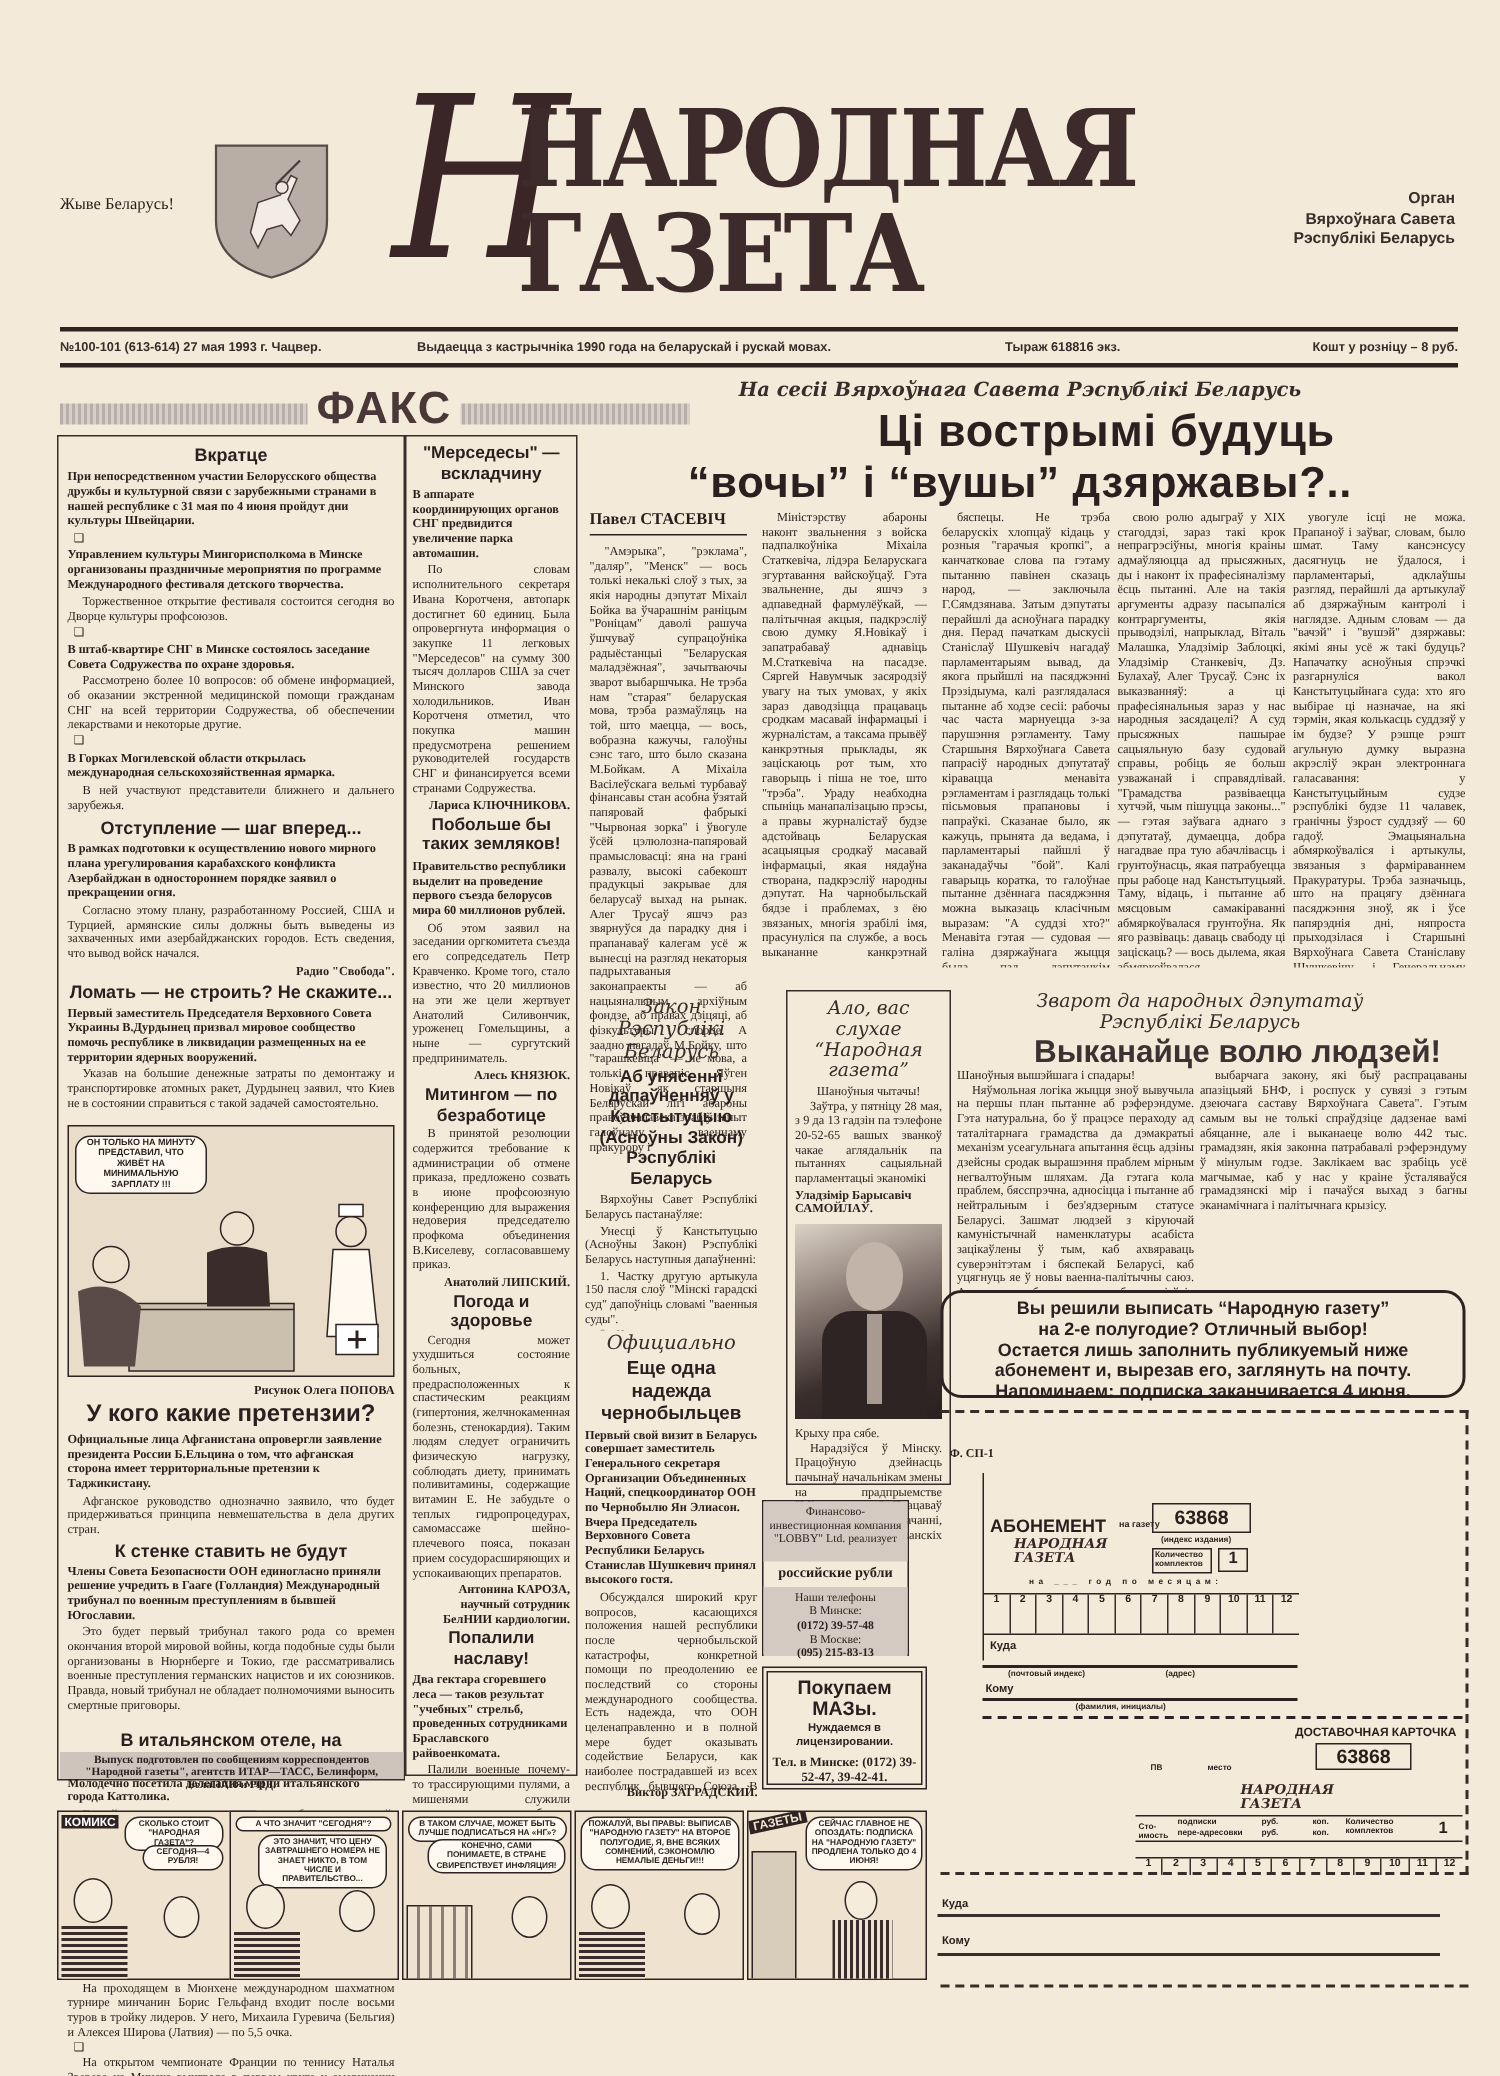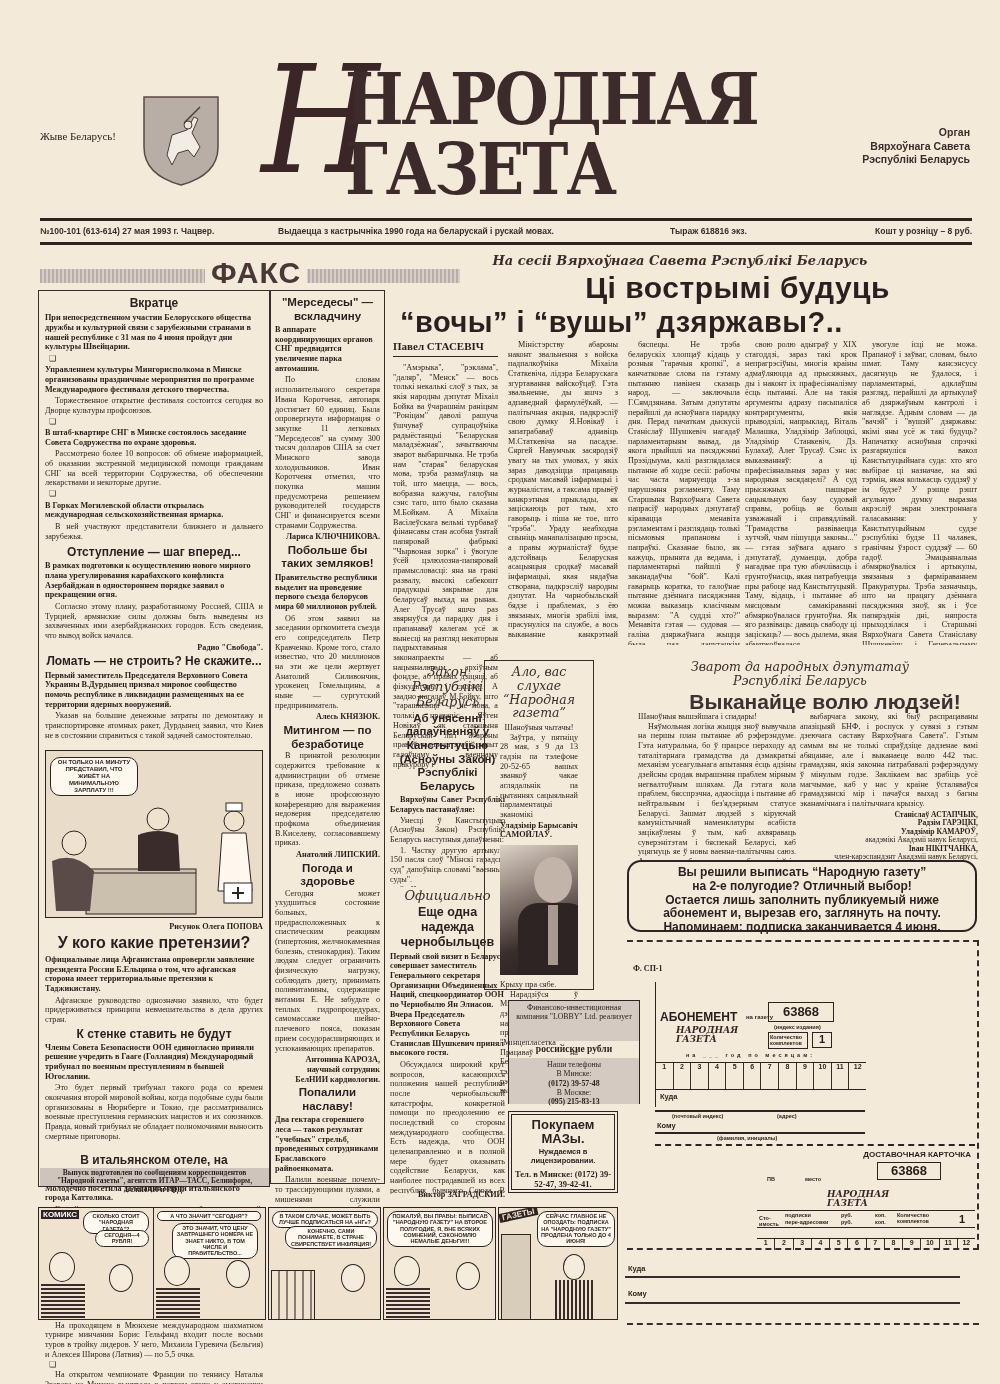--- a/index.html
+++ b/index.html
@@ -138,21 +138,21 @@
   <div class="p">Сегодня может ухудшиться состояние больных, предрасположенных к спастическим реакциям (гипертония, желчнокаменная болезнь, стенокардия). Таким людям следует ограничить физическую нагрузку, соблюдать диету, принимать поливитамины, содержащие витамин Е. Не забудьте о теплых гидропроцедурах, самомассаже шейно-плечевого пояса, показан прием сосудорасширяющих и успокаивающих препаратов.</div>
   <div class="sig">Антонина КАРОЗА, научный сотрудник БелНИИ кардиологии.</div>
   <div class="hb" style="font-size:11.5px">Попалили наславу!</div>
   <div class="lead">Два гектара сгоревшего леса — таков результат "учебных" стрельб, проведенных сотрудниками Браславского райвоенкомата.</div>
   <div class="p">Палили военные почему-то трассирующими пулями, а мишенями служили консервные банки. Участники "маневров" не приняли элементарных противопожарных мер, а когда ельник занялся, не пустили в зону оцепления работников лесной охраны.</div>
 
 </div>
 
 <div class="abs cap" style="left:480px;top:253px;width:400px;font-size:13px;font-weight:bold">На сесіі Вярхоўнага Савета Рэспублікі Беларусь</div>
 <div class="abs hb" style="left:470px;top:270px;width:420px;font-size:30px;letter-spacing:0.5px;text-align:right;padding-left:64px">Ці вострымі будуць</div>
-<div class="abs hb" style="left:400px;top:305px;width:560px;font-size:29px;letter-spacing:0.5px;text-align:left">“вочы” і “вушы” дзяржавы?..</div>
+<div class="abs hb" style="left:400px;top:305px;width:560px;font-size:29px;letter-spacing:0.5px;text-align:center">“вочы” і “вушы” дзяржавы?..</div>
 
 <div class="col" style="left:393px;top:340px;width:105px;height:470px">
   <div style="font-size:11px;font-weight:bold;border-bottom:1.5px solid #2e2322;padding-bottom:3px;margin-bottom:6px">Павел СТАСЕВІЧ</div>
   <div class="p">"Амэрыка", "рэклама", "даляр", "Менск" — вось толькі некалькі слоў з тых, за якія народны дэпутат Міхаіл Бойка ва ўчарашнім раніцым "Роніцам" даволі рашуча ўшчуваў супрацоўніка радыёстанцыі "Беларуская маладзёжная", зачытваючы зварот выбаршчыка. Не трэба нам "старая" беларуская мова, трэба размаўляць на той, што маецца, — вось, вобразна кажучы, галоўны сэнс таго, што было сказана М.Бойкам. А Міхаіла Васілеўскага вельмі турбаваў фінансавы стан асобна ўзятай папяровай фабрыкі "Чырвоная зорка" і ўвогуле ўсёй цэлюлозна-папяровай прамысловасці: яна на грані развалу, высокі сабекошт прадукцыі закрывае для беларусаў выхад на рынак. Алег Трусаў яшчэ раз звярнуўся да парадку дня і прапанаваў калегам усё ж вынесці на разгляд некаторыя падрыхтаваныя законапраекты — аб нацыянальным архіўным фондзе, аб правах дзіцяці, аб фізкультуры і спорце. А заадно нагадаў М.Бойку, што "тарашкевіца" — не мова, а толькі правапіс. Яўген Новікаў як старшыня Беларускай лігі абароны правоў чалавека зрабіў запыт галоўнаму ваеннаму пракурору і</div>
 </div>
 <div class="col" style="left:508px;top:340px;width:110px;height:300px">
   <div class="p">Міністэрству абароны наконт звальнення з войска падпалкоўніка Міхаіла Статкевіча, лідэра Беларускага згуртавання вайскоўцаў. Гэта звальненне, ды яшчэ з адпаведнай фармулёўкай, — палітычная акцыя, падкрэсліў свою думку Я.Новікаў і запатрабаваў аднавіць М.Статкевіча на пасадзе. Сяргей Навумчык засяродзіў увагу на тых умовах, у якіх зараз даводзіцца працаваць сродкам масавай інфармацыі і журналістам, а таксама прывёў канкрэтныя прыклады, як заціскаюць рот тым, хто гаворыць і піша не тое, што "трэба". Ураду неабходна спыніць манапалізацыю прэсы, а правы журналістаў будзе адстойваць Беларуская асацыяцыя сродкаў масавай інфармацыі, якая нядаўна створана, падкрэсліў народны дэпутат. На чарнобыльскай бядзе і праблемах, з ёю звязаных, многія зрабілі імя, прасунуліся па службе, а вось выкананне канкрэтнай праграмы лягло на плечы тых, хто жыве ў забруджанай зоне. Галіна Сямдзянава данесла да парламентарыяў "голас народа" пра дагавор аб калектыўнай</div>
 </div>
 <div class="col" style="left:628px;top:340px;width:112px;height:305px">
   <div class="p">бяспецы. Не трэба беларускіх хлопцаў кідаць у розныя "гарачыя кропкі", а канчатковае слова па гэтаму пытанню павінен сказаць народ, — заключыла Г.Сямдзянава. Затым дэпутаты перайшлі да асноўнага парадку дня. Перад пачаткам дыскусіі Станіслаў Шушкевіч нагадаў парламентарыям вывад, да якога прыйшлі на пасяджэнні Прэзідыума, калі разглядалася пытанне аб ходзе сесіі: рабочы час часта марнуецца з-за парушэння рэгламенту. Таму Старшыня Вярхоўнага Савета папрасіў народных дэпутатаў кіравацца менавіта рэгламентам і разглядаць толькі пісьмовыя прапановы і папраўкі. Сказанае было, як кажуць, прынята да ведама, і парламентарыі пайшлі ў заканадаўчы "бой". Калі гаварыць коратка, то галоўнае пытанне дзённага пасяджэння можна выказаць класічным выразам: "А суддзі хто?" Менавіта гэтая — судовая — галіна дзяржаўнага жыцця была пад дэпутацкім "прыцэлам". А вось пытанне аб судзе прысяжных дыскусіравалася доўга і грунтоўна. Яго аргументы: суд прысяжных</div>
@@ -160,36 +160,36 @@
 <div class="col" style="left:745px;top:340px;width:112px;height:305px">
   <div class="p">свою ролю адыграў у XIX стагоддзі, зараз такі крок непрагрэсіўны, многія краіны адмаўляюцца ад прысяжных, ды і наконт іх прафесіяналізму ёсць пытанні. Але на такія аргументы адразу пасыпаліся контраргументы, якія прыводзілі, напрыклад, Віталь Малашка, Уладзімір Заблоцкі, Уладзімір Станкевіч, Дз. Булахаў, Алег Трусаў. Сэнс іх выказванняў: а ці прафесіянальныя зараз у нас народныя засядацелі? А суд прысяжных пашырае сацыяльную базу судовай справы, робіць яе больш узважанай і справядлівай. "Грамадства развіваецца хутчэй, чым пішуцца законы..." — гэтая заўвага аднаго з дэпутатаў, думаецца, добра нагадвае пра тую абачлівасць і грунтоўнасць, якая патрабуецца пры рабоце над Канстытуцыяй. Таму, відаць, і пытанне аб мясцовым самакіраванні абмяркоўвалася грунтоўна. Як яго развіваць: даваць свабоду ці заціскаць? — вось дылема, якая абмяркоўвалася.</div>
 </div>
 <div class="col" style="left:862px;top:340px;width:115px;height:305px">
   <div class="p">увогуле ісці не можа. Прапаноў і заўваг, словам, было шмат. Таму кансэнсусу дасягнуць не ўдалося, і парламентарыі, адклаўшы разгляд, перайшлі да артыкулаў аб дзяржаўным кантролі і наглядзе. Адным словам — да "вачэй" і "вушэй" дзяржавы: якімі яны усё ж такі будуць? Напачатку асноўныя спрэчкі разгарнуліся вакол Канстытуцыйнага суда: хто яго выбірае ці назначае, на які тэрмін, якая колькасць суддзяў у ім будзе? У рэшце рэшт агульную думку выразна акрэсліў экран электроннага галасавання: у Канстытуцыйным судзе рэспублікі будзе 11 чалавек, гранічны ўзрост суддзяў — 60 гадоў. Эмацыянальна абмяркоўваліся і артыкулы, звязаныя з фарміраваннем Пракуратуры. Трэба зазначыць, што на працягу дзённага пасяджэння зноў, як і ўсе папярэднія дні, няпроста прыходзілася і Старшыні Вярхоўнага Савета Станіславу Шушкевічу, і Генеральнаму пракурору Васілю Шаладонаву. Такім вось чынам і нараджаецца наша Канстытуцыя... На вячэрнім пасяджэнні парламента працягваўся разгляд праекта Асноўнага Закона пра доўжылі...</div>
 </div>
 
 <div class="col" style="left:390px;top:665px;width:115px;height:222px">
   <div class="cap" style="font-size:13px;line-height:1.15">Закон Рэспублікі Беларусь</div>
   <div class="hb" style="font-size:11.5px;margin:2px 0">Аб унясенні дапаўненняў у Канстытуцыю (Асноўны Закон) Рэспублікі Беларусь</div>
-  <div class="p" style="font-weight:bold">Вярхоўны Савет Рэспублікі Беларусь пастанаўляе:</div>
+  <div class="p" style="font-weight:normal">Вярхоўны Савет Рэспублікі Беларусь пастанаўляе:</div>
   <div class="p">Унесці ў Канстытуцыю (Асноўны Закон) Рэспублікі Беларусь наступныя дапаўненні:</div>
   <div class="p">1. Частку другую артыкула 150 пасля слоў "Мінскі гарадскі суд" дапоўніць словамі "ваенныя суды".</div>
   <div class="p">2. Частку трэцюю артыкула 151 пасля слова "Суддзі" дапоўніць словам "ваенных".</div>
 
 </div>
 
 <div class="col" style="left:390px;top:888px;width:115px;height:306px">
   <div class="cap" style="font-size:13px">Официально</div>
   <div class="hb" style="font-size:12.5px;margin:2px 0">Еще одна надежда чернобыльцев</div>
   <div class="lead">Первый свой визит в Беларусь совершает заместитель Генерального секретаря Организации Объединенных Наций, спецкоординатор ООН по Чернобылю Ян Элиасон. Вчера Председатель Верховного Совета Республики Беларусь Станислав Шушкевич принял высокого гостя.</div>
   <div class="p">Обсуждался широкий круг вопросов, касающихся положения нашей республики после чернобыльской катастрофы, конкретной помощи по преодолению ее последствий со стороны международного сообщества. Есть надежда, что ООН целенаправленно и в полной мере будет оказывать содействие Беларуси, как наиболее пострадавшей из всех республик бывшего Союза. В программе визита Яна Элиасона — встречи в правительстве, посещение клиник и научных центров, изучение обстановки на местах с тем, чтобы принять совместные с белорусской стороной решения по срокам и объемам помощи, долговременному сотрудничеству в разных аспектах.</div>
 </div>
 <div class="abs" style="left:390px;top:1190px;width:115px;text-align:right;font-weight:bold">Виктор ЗАГРАДСКИЙ.</div>
 
-<div class="abs box" style="left:484px;top:660px;width:110px;height:330px;padding:4px 15px;border-width:1px">
+<div class="abs box" style="left:524px;top:660px;width:110px;height:330px;padding:4px 5px;border-width:1px">
   <div class="cap" style="font-size:12.5px;line-height:1.1">Ало, вас слухае “Народная газета”</div>
   <div style="text-align:center;margin-top:3px">Шаноўныя чытачы!</div>
   <div class="p">Заўтра, у пятніцу 28 мая, з 9 да 13 гадзін па тэлефоне 20-52-65 вашых званкоў чакае аглядальнік па пытаннях сацыяльнай парламентацыі эканомікі</div>
   <div style="font-weight:bold">Уладзімір Барысавіч САМОЙЛАЎ.</div>
   <div style="height:130px;margin:5px 0;background:linear-gradient(160deg,#dcd2c6 0%,#8c7e76 35%,#3a2e2c 70%,#2a201f 100%);position:relative;overflow:hidden">
     <div class="abs" style="left:34px;top:12px;width:38px;height:46px;border-radius:50%;background:#c2b4a8"></div>
     <div class="abs" style="left:18px;top:58px;width:70px;height:80px;background:#2e2424;border-radius:20px 20px 0 0"></div>
     <div class="abs" style="left:48px;top:60px;width:10px;height:60px;background:#a89a90"></div>
   </div>
   <div style="margin-top:2px">Крыху пра сябе.</div>
@@ -197,40 +197,31 @@
 </div>
 
 <div class="abs cap" style="left:680px;top:660px;width:240px;font-size:12.5px;line-height:1.1">Зварот да народных дэпутатаў Рэспублікі Беларусь</div>
 <div class="abs hb" style="left:660px;top:690px;width:330px;font-size:21px;color:#3d3232">Выканайце волю людзей!</div>
 <div class="col" style="left:638px;top:712px;width:158px;height:148px">
   <div>Шаноўныя вышэйшага і спадары!</div>
   <div class="p">Няўмольная логіка жыцця зноў вывучыла на першы план пытанне аб рэферэндуме. Гэта натуральна, бо ў працэсе пераходу ад таталітарнага грамадства да дэмакратыі механізм усеагульнага апытання ёсць адзіны дзейсны сродак вырашэння праблем мірным негвалтоўным шляхам. Да гэтага кола праблем, бясспрэчна, адносіцца і пытанне аб нейтральным і без'ядзерным статусе Беларусі. Зашмат людзей з кіруючай камуністычнай наменклатуры асабіста зацікаўлены ў тым, каб ахвяраваць суверэнітэтам і бяспекай Беларусі, каб уцягнуць яе ў новы ваенна-палітычны саюз. Але гэтая праблема тычыцца будучыні ўсіх беларусаў і таму яна не можа вырашацца Вярхоўным Саветам, абраным у часы непадзельнага панавання камуністычнай партыі. Каб маючы адбыцца рэферэндум стаў сапраўды паваротным пунктам у працэсе дэмакратычнага рэфармавання нашага грамадства, да пытання, вынесенага на ўсеагульнае галасаванне, павінна стаць пытанне забароненага вам летась рэферэндуму: "Ці лічыце вы неабходным правядзенне датэрміновых выбараў вышэйшага заканадаўчага органа Рэспублікі Беларусь у сакавіку 1994 года на падставе праекта</div>
 </div>
 <div class="col" style="left:800px;top:712px;width:178px;height:148px">
   <div class="p">выбарчага закону, які быў распрацаваны апазіцыяй БНФ, і роспуск у сувязі з гэтым дзеючага саставу Вярхоўнага Савета". Гэтым самым вы не толькі спраўдзіце дадзенае вамі абяцанне, але і выканаеце волю 442 тыс. грамадзян, якія законна патрабавалі рэферэндуму ў мінулым годзе. Заклікаем вас зрабіць усё магчымае, каб у нас у краіне ўсталяваўся грамадзянскі мір і пачаўся выхад з багны эканамічнага і палітычнага крызісу.</div>
-  <div style="text-align:right;font-weight:bold;font-size:7.6px;line-height:1.12;margin-top:2px">
-    <div>Станіслаў АСТАПЧЫК,</div>
-    <div>Радзім ГАРЭЦКІ,</div>
-    <div>Уладзімір КАМАРОЎ,</div>
-    <div style="font-weight:normal">акадэмікі Акадэміі навук Беларусі,</div>
-    <div>Іван НІКІТЧАНКА,</div>
-    <div style="font-weight:normal">член-карэспандэнт Акадэміі навук Беларусі,</div>
-
-  </div>
 </div>
 
 <div class="abs" style="left:627px;top:860px;width:350px;height:72px;border:2px solid #2e2322;border-radius:14px;text-align:center;padding-top:4px;font-family:'Liberation Sans',sans-serif;font-weight:bold;font-size:12px;line-height:1.15;color:#2b1f1f">
   <div>Вы решили выписать “Народную газету”</div>
   <div>на 2-е полугодие? Отличный выбор!</div>
   <div>Остается лишь заполнить публикуемый ниже</div>
   <div>абонемент и, вырезав его, заглянуть на почту.</div>
   <div>Напоминаем: подписка заканчивается 4 июня.</div>
 </div>
 
-<div class="abs" style="left:508px;top:1000px;width:132px;height:104px;border:1.5px solid #2e2322;text-align:center;font-size:7.8px">
+<div class="abs" style="left:508px;top:1000px;width:98px;height:104px;border:1.5px solid #2e2322;text-align:center;font-size:7.8px">
   <div style="background:#d5cac1;padding:2px 4px;height:40px">Финансово-инвестиционная компания "LOBBY" Ltd. реализует</div>
   <div style="font-weight:bold;font-size:9.5px;padding:3px 0">российские рубли</div>
   <div style="background:#d5cac1;padding:2px 0;height:46px">
     <div>Наши телефоны</div>
     <div>В Минске:</div>
     <div style="font-weight:bold">(0172) 39-57-48</div>
     <div>В Москве:</div>
     <div style="font-weight:bold">(095) 215-83-13</div>
   </div>
 </div>

